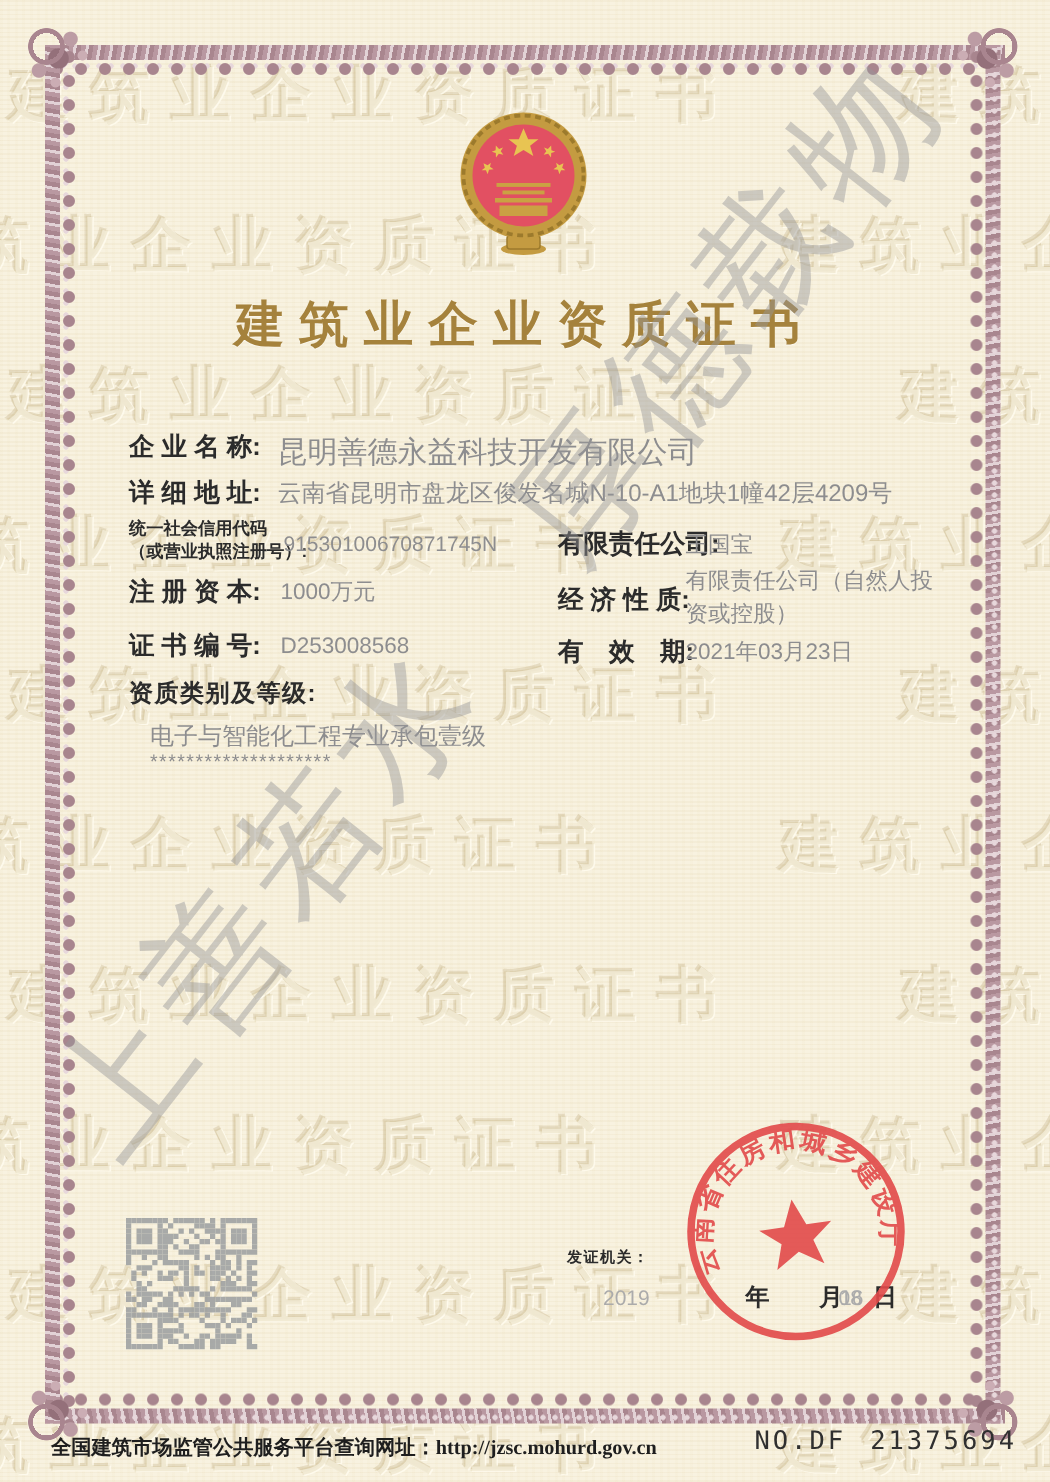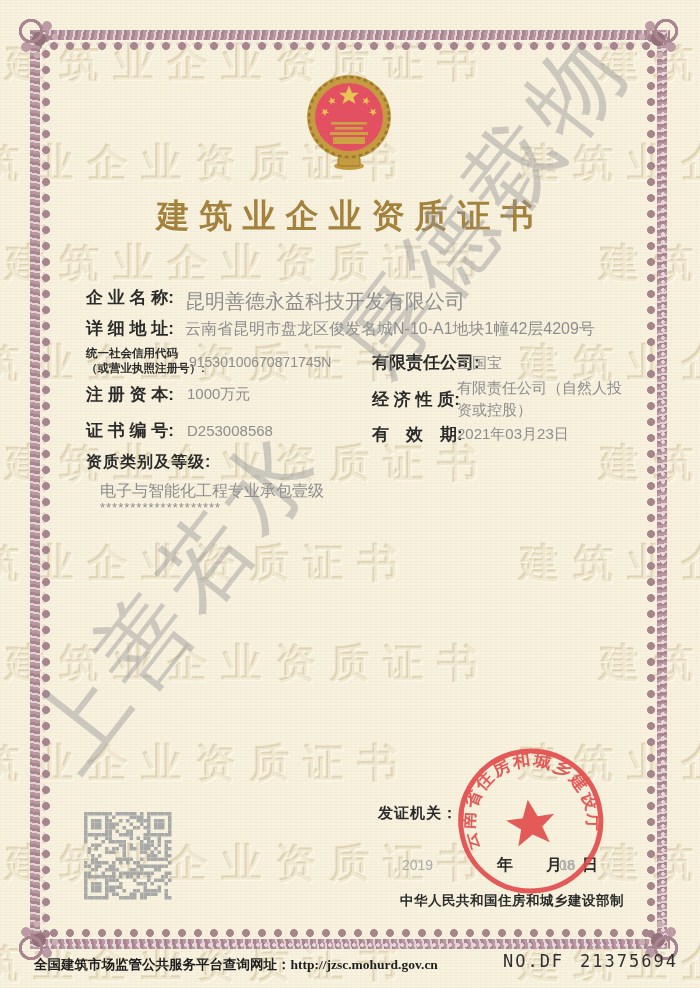--- a/index.html
+++ b/index.html
@@ -65,21 +65,21 @@
     font-size:16px;font-weight:bold;letter-spacing:4px;color:#3a3a3a;}
   
   .flabel{position:absolute;z-index:4;font-size:17px;font-weight:bold;color:#2b2b2b;white-space:nowrap;}
   .fvalue{position:absolute;z-index:4;font-size:15px;color:#8d8d8f;white-space:nowrap;}
   .flabel.small{font-size:11.5px;line-height:1.3;}
   .fvalue.wrap{white-space:normal;width:178px;line-height:1.45;}
   .mask{letter-spacing:1px;font-size:13px;}
   
   .qr{position:absolute;left:84px;top:812px;z-index:4;}
   
-  .authority{position:absolute;left:378px;top:804px;z-index:4;font-size:15px;font-weight:bold;
+  .authority{position:absolute;left:378px;top:831px;z-index:4;font-size:10px;font-weight:bold;
     letter-spacing:1px;color:#2b2b2b;font-family:Liberation Mono, monospace;}
   .dateline{position:absolute;left:388px;top:855px;width:215px;z-index:4;font-size:16px;color:#2b2b2b;}
   .dateline .num{position:absolute;font-size:14px;color:#ababab;font-weight:normal;}
   .dateline .unit{position:absolute;font-weight:bold;}
   .ministry{position:absolute;left:400px;top:892px;z-index:4;font-size:13.5px;font-weight:bold;
     color:#2b2b2b;font-family:"Liberation Serif",serif;letter-spacing:0.5px;}
   .seal{position:absolute;left:455px;top:745px;z-index:7;opacity:.9;transform:rotate(-8deg);}
   
   .footer-url{position:absolute;left:34px;top:956px;z-index:4;font-size:13.5px;font-weight:bold;
     color:#1e1e1e;font-family:"Liberation Serif",serif;}
@@ -517,21 +517,20 @@
 
   <div class="authority">发证机关：</div>
   <div class="dateline">
     <span class="num" style="left:14px;top:2px;">2019</span>
     <span class="unit" style="left:109px;top:0;">年</span>
     <span class="num" style="left:127px;top:2px;margin-left:44px;">08</span>
     <span class="unit" style="left:158px;top:0;">月</span>
     <span class="num" style="left:172px;top:2px;">16</span>
     <span class="unit" style="left:194px;top:0;">日</span>
   </div>
-  <div class="ministry">中华人民共和国住房和城乡建设部制</div>
 
   <div class="seal">
     <svg width="152" height="152" viewBox="0 0 152 152">
       <circle cx="76" cy="76" r="70" fill="none" stroke="#e24a4a" stroke-width="5"></circle>
       <path id="sealArc" d="M 22,96 A 57,57 0 1 1 130,96" fill="none"></path>
       <text font-size="17.5" fill="#e24a4a" font-weight="bold" letter-spacing="2" font-family="Liberation Sans, sans-serif">
         <textPath href="#sealArc" startOffset="50%" text-anchor="middle">云南省住房和城乡建设厅</textPath>
       </text>
       <path fill="#e24a4a" transform="translate(76,80) scale(2.55)" d="M0,-10 L2.94,-3.09 9.51,-3.09 4.19,1.18 6.22,7.69 0,3.8 -6.22,7.69 -4.19,1.18 -9.51,-3.09 -2.94,-3.09 Z"></path>
     </svg>

